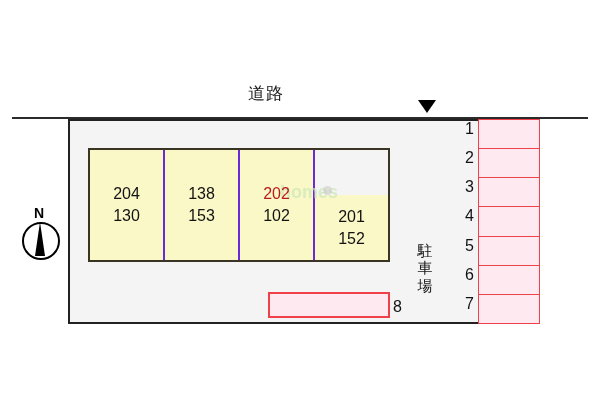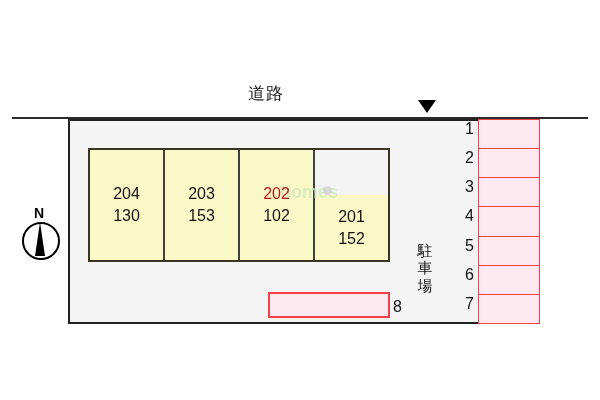--- a/index.html
+++ b/index.html
@@ -101,21 +101,21 @@
     top: 148px;
     width: 302px;
     height: 114px;
     border: 2px solid #3a3522;
     box-sizing: border-box;
     display: flex;
   }
   .unit {
     flex: 1 1 0;
     background: #fbf8c8;
-    border-right: 2px solid #404040;
+    border-right: 2px solid #6d28d9;
     box-sizing: border-box;
     position: relative;
     display: flex;
     flex-direction: column;
     align-items: center;
     justify-content: center;
   }
   .unit:last-child { border-right: none; margin-top: 45px; }
   .unit-upper, .unit-lower {
     font-size: 16px;
@@ -227,21 +227,21 @@
 
   <div class="watermark">homes</div>
   <div class="watermark-dot"></div>
 
   <div class="building">
     <div class="unit">
       <div class="unit-upper">204</div>
       <div class="unit-lower">130</div>
     </div>
     <div class="unit">
-      <div class="unit-upper">203</div>
+      <div class="unit-upper">138</div>
       <div class="unit-lower">153</div>
     </div>
     <div class="unit">
       <div class="unit-upper highlight">202</div>
       <div class="unit-lower">102</div>
     </div>
     <div class="unit">
       <div class="unit-upper">201</div>
       <div class="unit-lower">152</div>
     </div>

